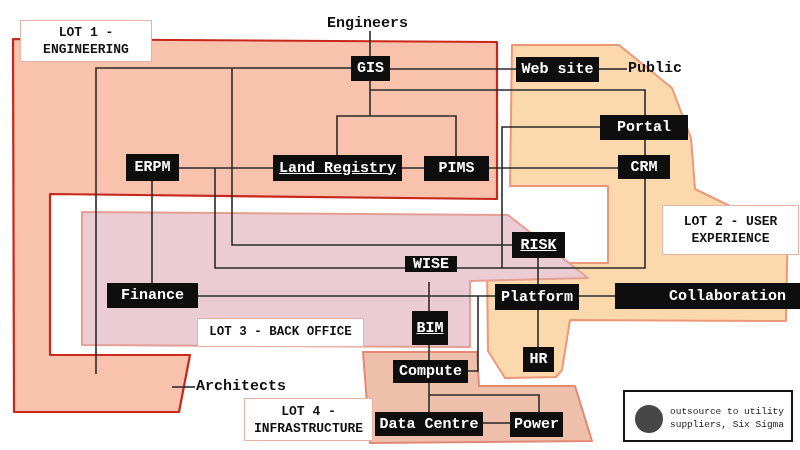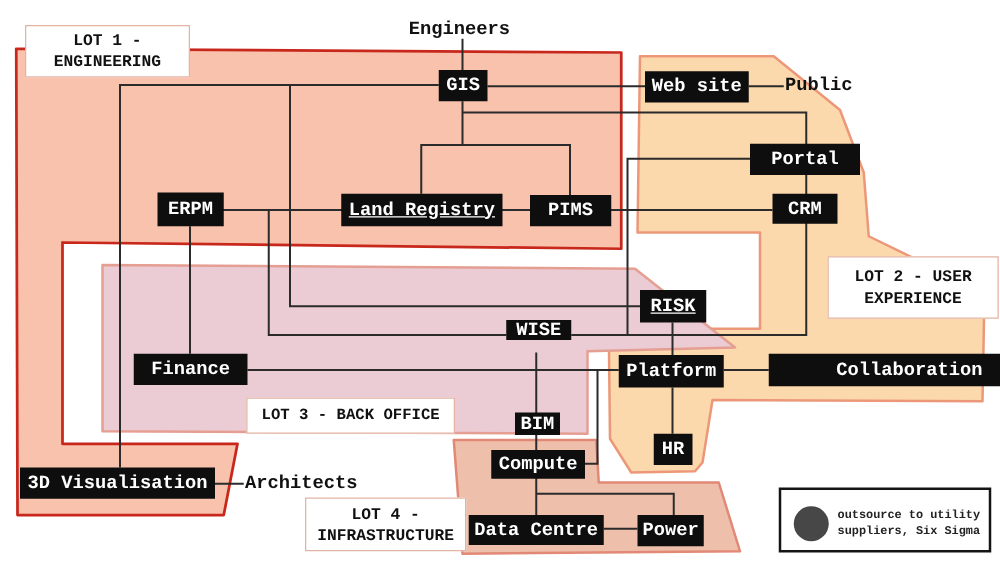--- a/index.html
+++ b/index.html
@@ -17,21 +17,21 @@
         font-weight:bold;font-size:15px;line-height:1;white-space:nowrap;}
   .flabel{position:absolute;color:#111;font-weight:bold;font-size:15px;white-space:nowrap;}
   .lotlabel{position:absolute;background:#fff;border:1px solid var(--label-border);
         color:#111;font-weight:bold;font-size:13px;line-height:17px;text-align:center;
         display:flex;flex-direction:column;justify-content:center;white-space:nowrap;}
   .lotlabel.single{font-size:12.5px;}
   .legend{position:absolute;left:623px;top:390px;width:170px;height:52px;background:#fff;
         border:2px solid #141414;box-sizing:border-box;}
   .legend-dot{position:absolute;left:10px;top:13px;width:28px;height:28px;border-radius:50%;
         background:var(--legend-circle);}
-  .legend-text{position:absolute;left:45px;top:13px;color:#222;font-weight:bold;
+  .legend-text{position:absolute;left:45px;top:13px;color:#222;font-weight:normal;
         font-size:9.5px;line-height:13px;white-space:nowrap;}
 </style>
 </head>
 <body>
 
 <div class="stage">
 
   <svg class="canvas" width="800" height="450" viewBox="0 0 800 450">
     <polygon class="blob lot1" points="13,39 497,42 497,199 50,194 50,355 190,355 179,412 14,412"></polygon>
     <polygon class="blob lot2" points="512,45 619,45 672,88 691,138 695,189 734,208 788,212 786,321 570,320 562,370 556,377 505,378 488,351 487,263 608,263 608,186 510,186"></polygon>
@@ -82,24 +82,23 @@
   <div class="node" style="left:600px;top:115px;width:88px;height:25px;">Portal</div>
   <div class="node" style="left:618px;top:155px;width:52px;height:24px;">CRM</div>
   <div class="node" style="left:126px;top:154px;width:53px;height:27px;">ERPM</div>
   <div class="node" style="left:273px;top:155px;width:129px;height:26px;text-decoration:underline;">Land Registry</div>
   <div class="node" style="left:424px;top:156px;width:65px;height:25px;">PIMS</div>
   <div class="node" style="left:512px;top:232px;width:53px;height:26px;text-decoration:underline;">RISK</div>
   <div class="node" style="left:405px;top:256px;width:52px;height:16px;text-align:right;">WISE</div>
   <div class="node" style="left:107px;top:283px;width:91px;height:25px;">Finance</div>
   <div class="node" style="left:495px;top:284px;width:84px;height:26px;">Platform</div>
   <div class="node" style="left:615px;top:283px;width:145px;height:26px;padding-left:40px;">Collaboration</div>
-  <div class="node" style="left:412px;top:330px;width:36px;height:18px;">BIM</div>
+  <div class="node" style="left:412px;top:311px;width:36px;height:34px;text-decoration:underline;">BIM</div>
   <div class="node" style="left:523px;top:347px;width:31px;height:25px;">HR</div>
   <div class="node" style="left:393px;top:360px;width:75px;height:23px;">Compute</div>
-  <div class="node" style="left:16px;top:374px;width:156px;height:25px;">3D Visualisation</div>
   <div class="node" style="left:375px;top:412px;width:108px;height:24px;">Data Centre</div>
   <div class="node" style="left:510px;top:412px;width:53px;height:25px;">Power</div>
 
   <div class="flabel" style="left:327px;top:15px;">Engineers</div>
   <div class="flabel" style="left:628px;top:60px;">Public</div>
   <div class="flabel" style="left:196px;top:378px;">Architects</div>
 
   <div class="legend">
     <div class="legend-dot"></div>
     <div class="legend-text">

